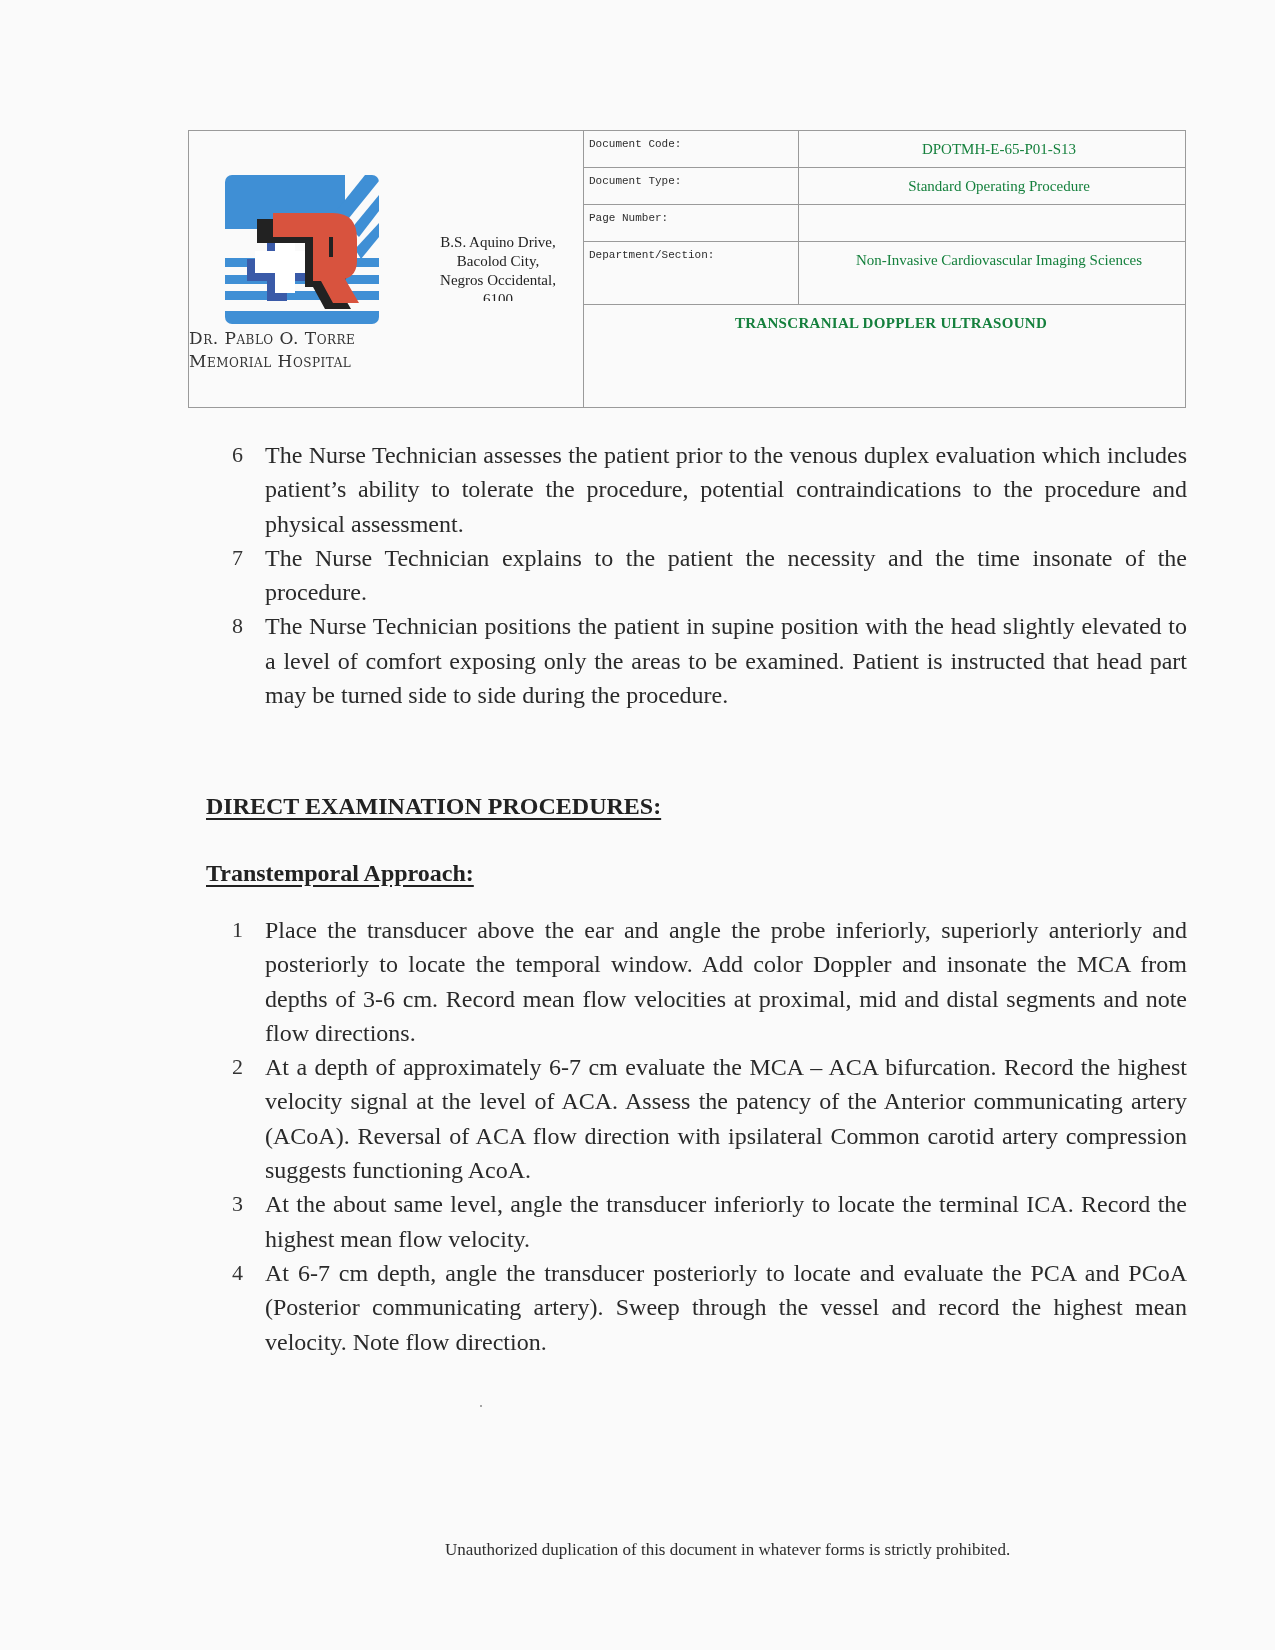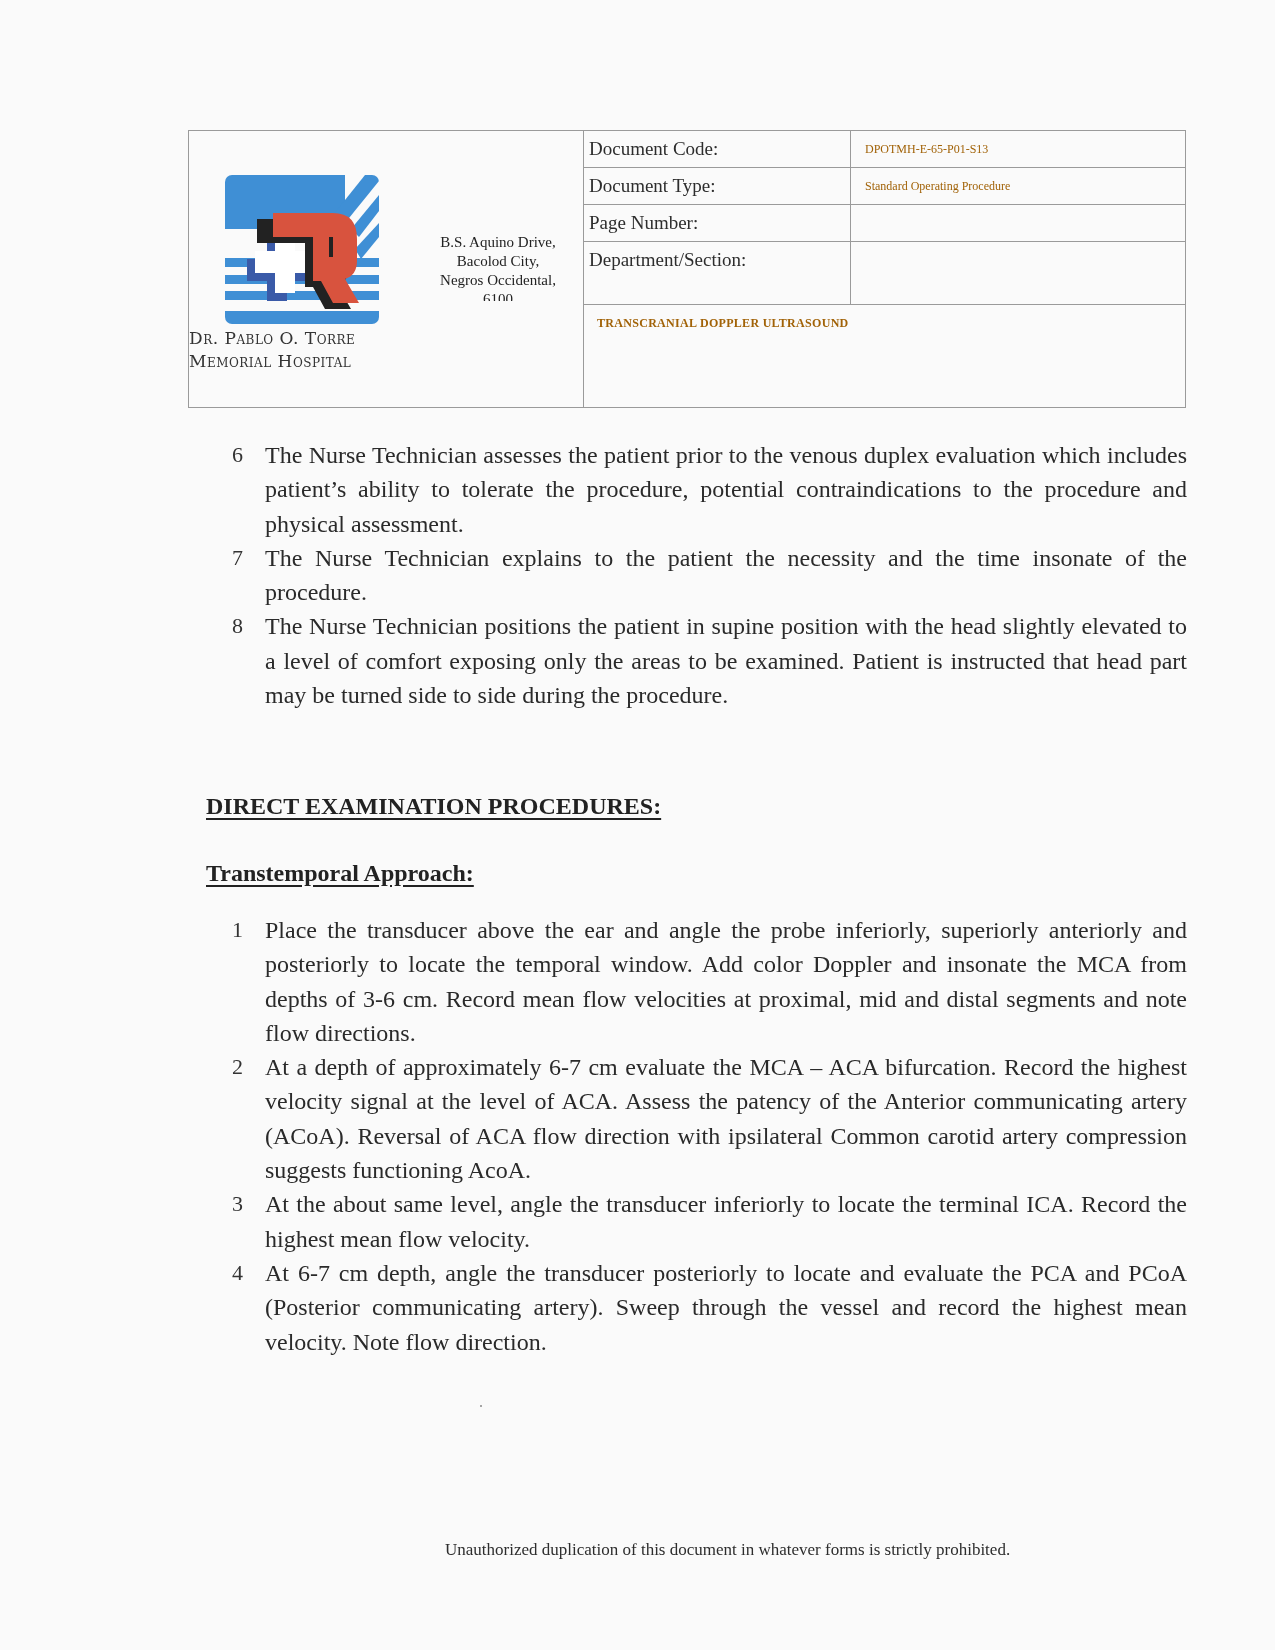--- a/index.html
+++ b/index.html
@@ -47,33 +47,35 @@
     position: absolute; left: 394px; top: 0;
     width: 602px;
   }
   .meta-row {
     display: flex;
     border-bottom: 1px solid #9a9a9a;
     box-sizing: border-box;
   }
   .meta-row:last-child { border-bottom: none; }
   .meta-label {
-    width: 268px;
+    width: 216px;
     border-right: 1px solid #9a9a9a;
     padding: 7px 0 0 6px;
     box-sizing: border-box;
-    font-size: 19px;
+    font-size: 11px;
     color: #2d2d2d;
+    font-family: Liberation Mono, monospace;
   }
   .meta-value {
     flex: 1;
     padding: 6px 0 0 14px;
     box-sizing: border-box;
-    font-size: 12px; line-height: 24px;
-    color: #a16207;
+    font-size: 15px; line-height: 24px;
+    color: #15803d;
+    text-align: center;
   }
   .meta-value.bold { font-weight: bold; letter-spacing: 0.3px; }
 
   .list {
     position: absolute;
     left: 232px; width: 955px;
     margin: 0; padding: 0;
     list-style: none;
   }
   .list li {
@@ -158,20 +160,21 @@
     </div>
     <div class="meta-row" style="height:37px">
       <div class="meta-label">Document Type:</div>
       <div class="meta-value">Standard Operating Procedure</div>
     </div>
     <div class="meta-row" style="height:37px">
       <div class="meta-label">Page Number:</div>
     </div>
     <div class="meta-row" style="height:63px">
       <div class="meta-label">Department/Section:</div>
+      <div class="meta-value">Non-Invasive Cardiovascular Imaging Sciences</div>
     </div>
     <div class="meta-row" style="height:64px">
       <div class="meta-value bold">TRANSCRANIAL DOPPLER ULTRASOUND</div>
     </div>
   </div>
 </div>
 
 <ol class="list" style="top:438px">
   <li>
     <span class="num">6</span>

